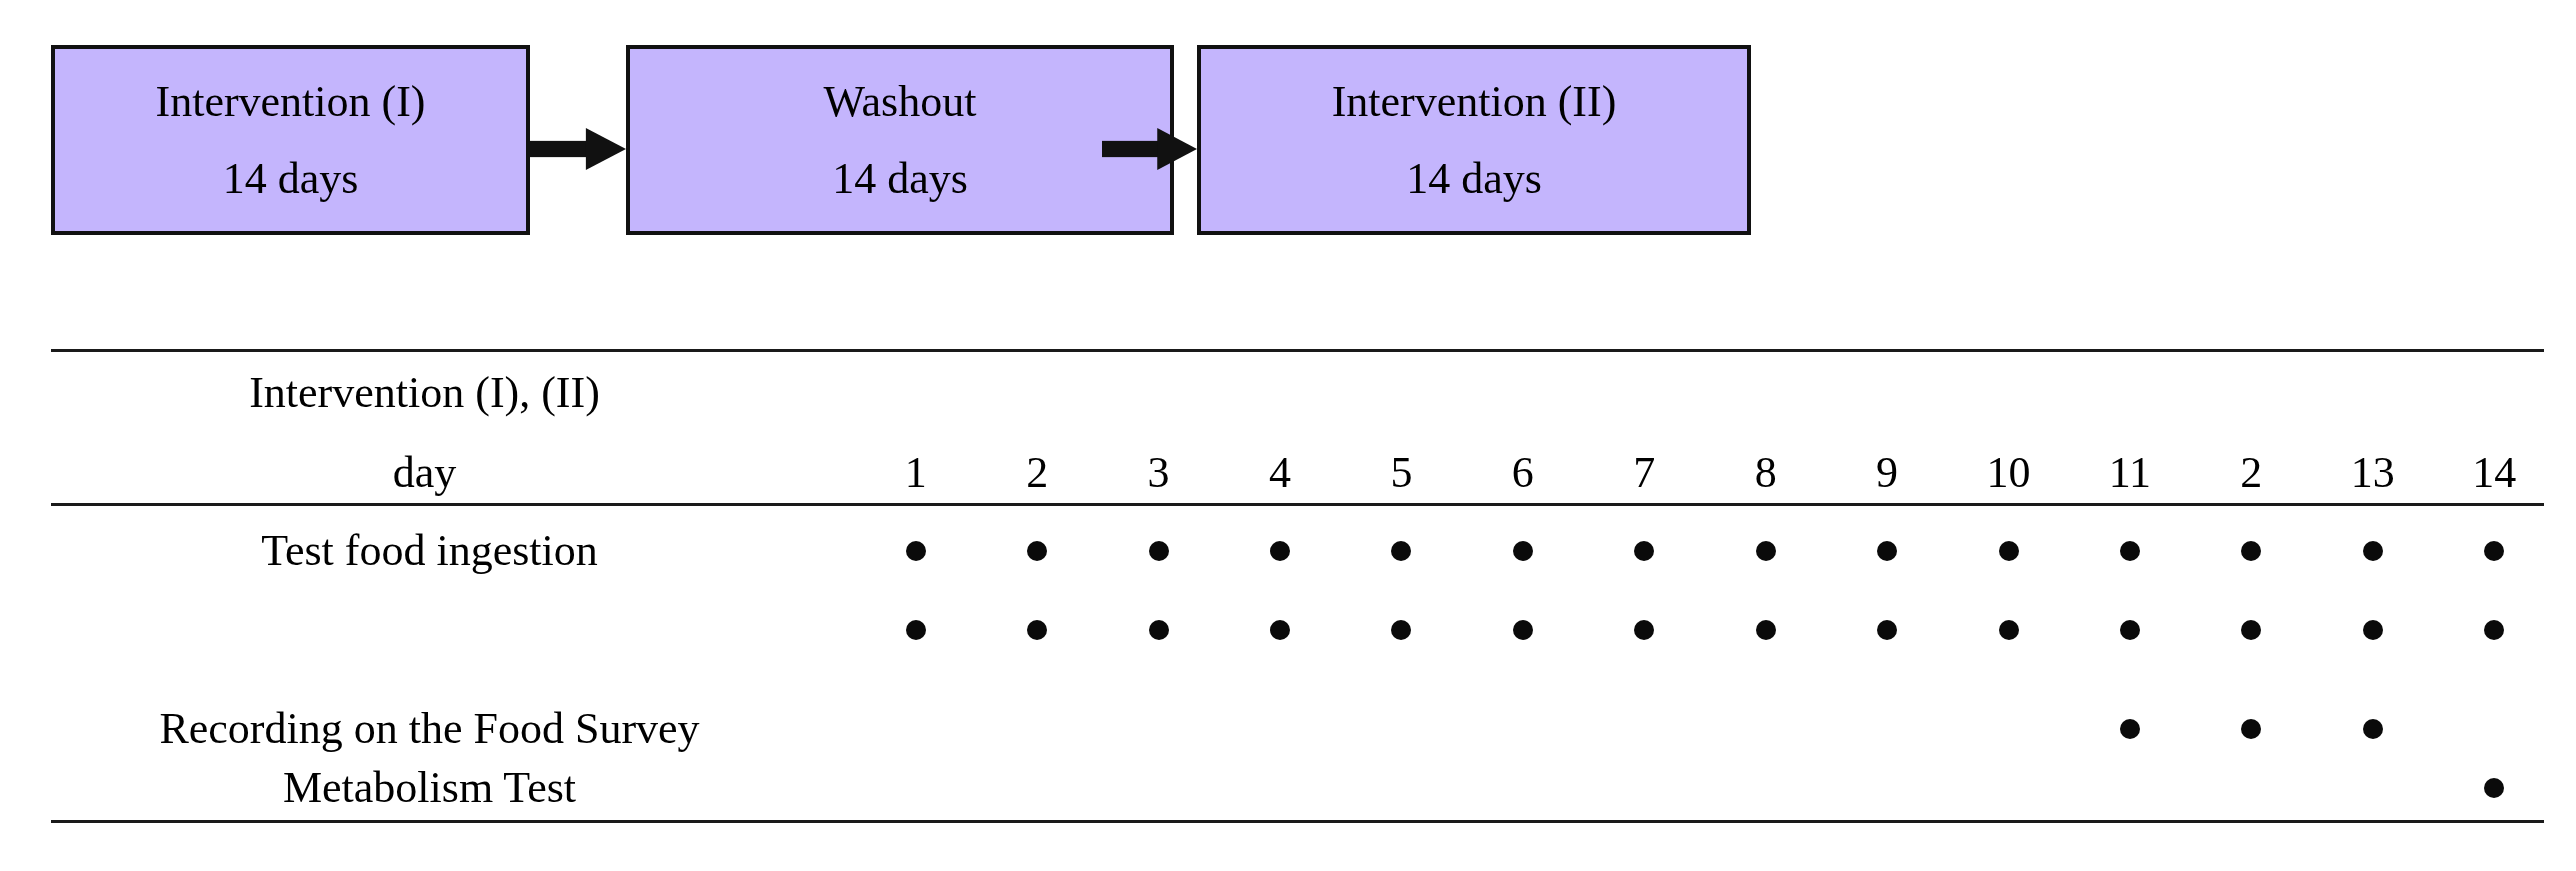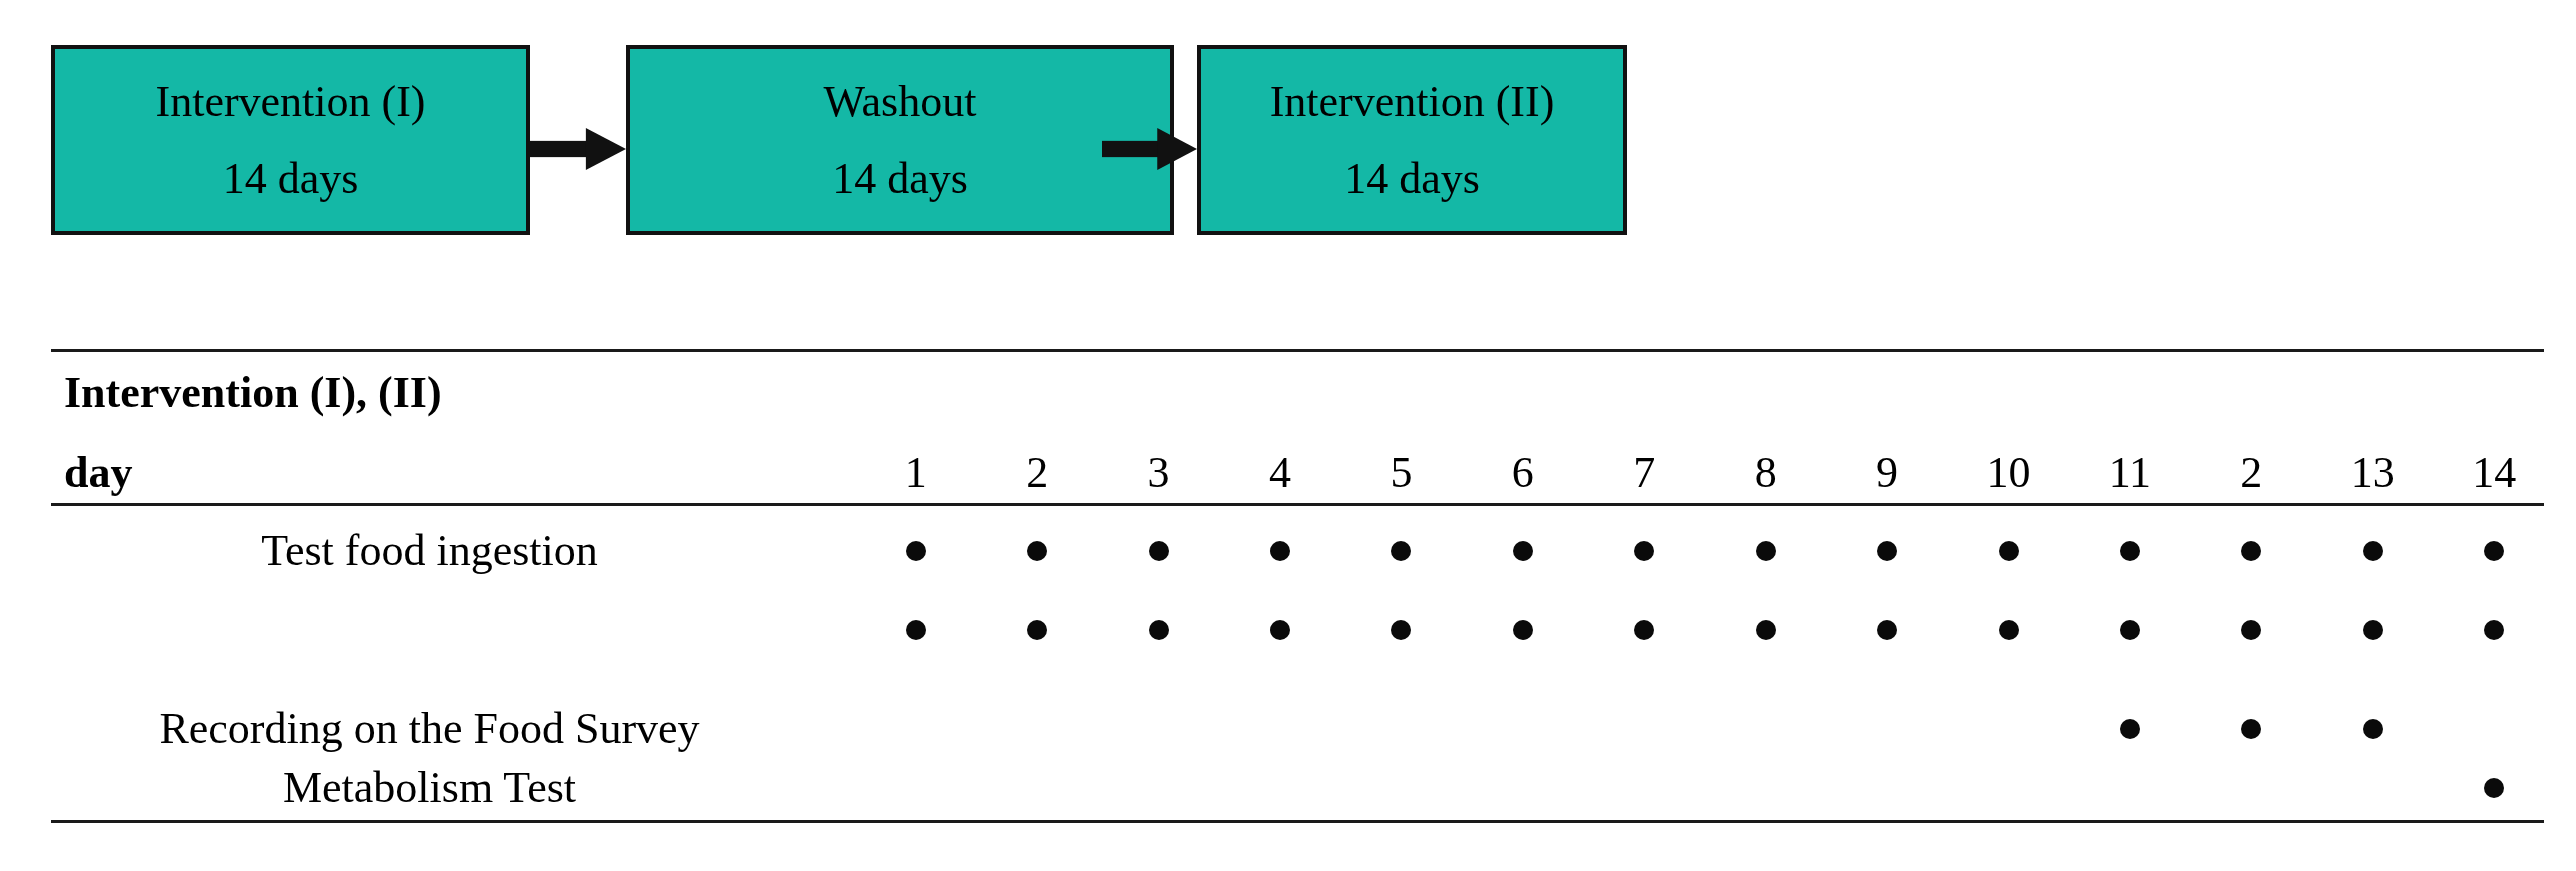--- a/index.html
+++ b/index.html
@@ -16,31 +16,31 @@
     overflow: hidden;
   }
 
   
   .flow-box {
     position: absolute;
     top: 45px;
     height: 190px;
     border: 4.7px solid #111111;
     box-sizing: border-box;
-    background: #14b8a6;
+    background: #c4b5fd;
     display: flex;
     flex-direction: column;
     align-items: center;
     justify-content: center;
     gap: 33px;
     text-align: center;
   }
   #box-1 { left: 51px;   width: 479px; }
   #box-2 { left: 626px; width: 548px; }
-  #box-3 { left: 1197px; width: 430px; }
+  #box-3 { left: 1197px; width: 554px; }
 
   .arrow {
     position: absolute;
     top: 120px;
     height: 58px;
     fill: #111111;
   }
   #arrow-1 { left: 530px;  width: 96px; }
   #arrow-2 { left: 1102px; width: 95px; }
 
@@ -52,24 +52,24 @@
     height: 2.9px;
     background: #1a1a1a;
   }
   #rule-top    { top: 349px; }
   #rule-mid    { top: 503px; }
   #rule-bottom { top: 820px; }
 
   
   .col-label {
     position: absolute;
-    left: 64px;
+    left: 46px;
     width: 757px;
+    text-align: center;
     white-space: nowrap;
-    font-weight: bold;
   }
   #group-label { top: 371px; }
   #day-label   { top: 451px; }
 
   #day-header {
     position: absolute;
     left: 855px;
     top: 451px;
     width: 1700px;
     height: 44px;

